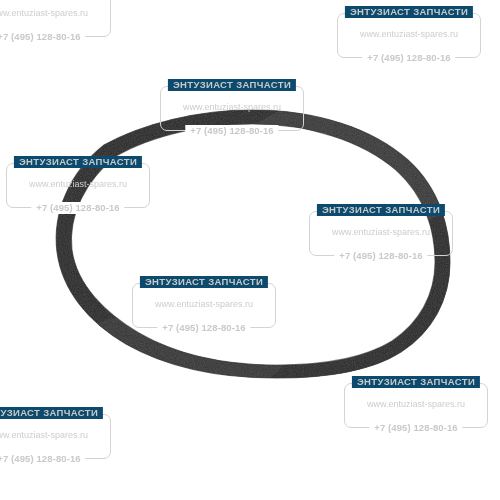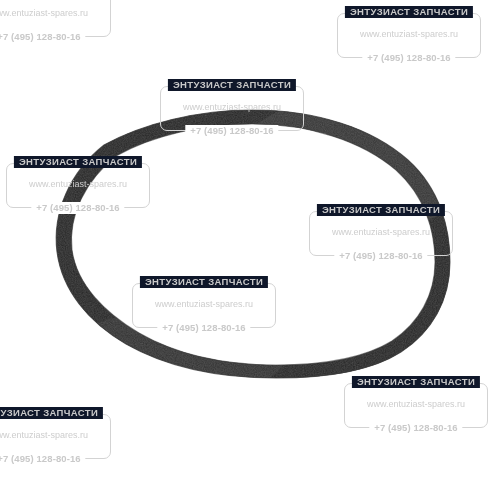--- a/index.html
+++ b/index.html
@@ -46,21 +46,21 @@
     bottom: 9px;
     border: 1px solid #d3d3d3;
     border-radius: 7px;
     box-sizing: border-box;
   }
   .wm-title {
     position: absolute;
     left: 50%;
     top: 1px;
     transform: translateX(-50%);
-    background: #0f172a;
+    background: #0c4a6e;
     padding: 0 5px;
     white-space: nowrap;
     font-size: 9.5px;
     font-weight: bold;
     letter-spacing: 0.35px;
     color: #c9c9c9;
     line-height: 12px;
   }
   .wm-url {
     position: absolute;

